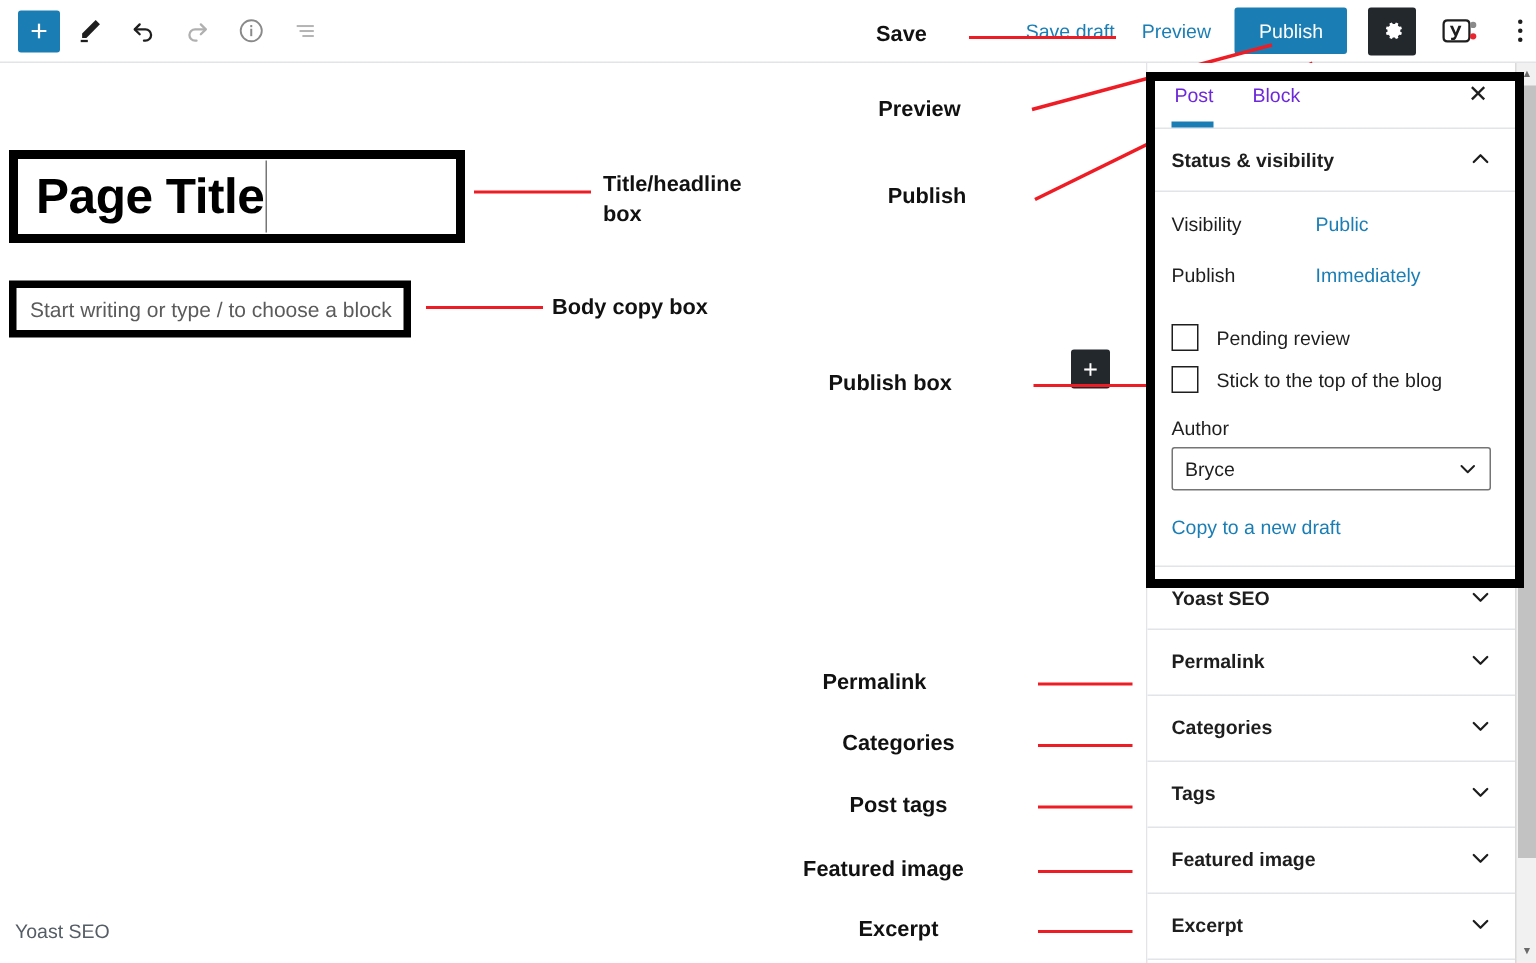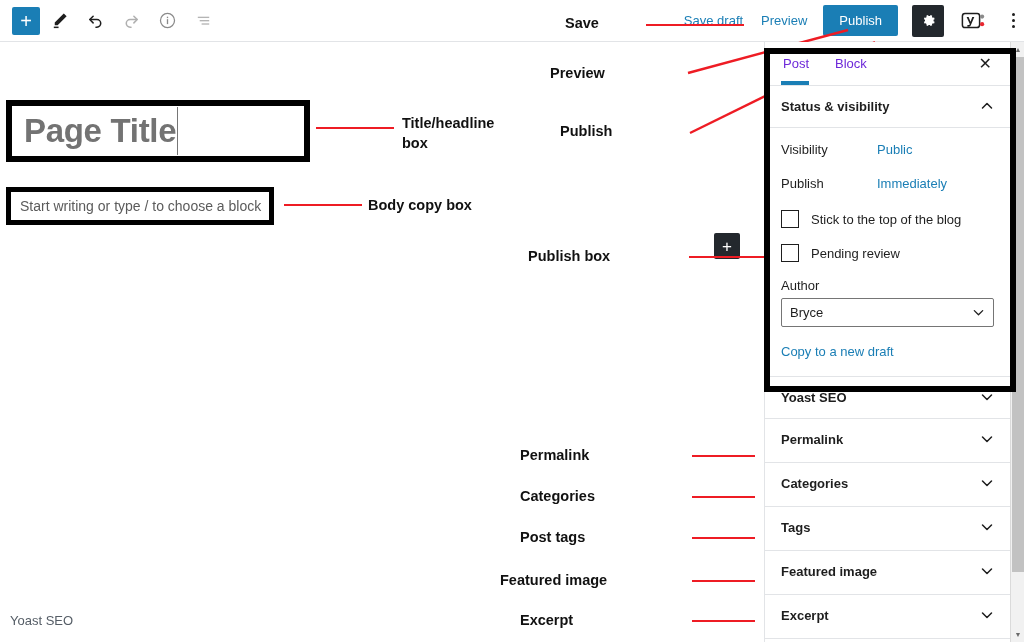--- a/index.html
+++ b/index.html
@@ -57,21 +57,21 @@
 
   
   .canvas { position: absolute; left: 0; top: 42px; width: 765px; height: 600px; background: #fff; }
 
   .title-box {
     position: absolute; left: 6px; top: 58px; width: 304px; height: 62px;
     border: 6px solid #000; background: #fff;
     display: flex; align-items: center;
   }
   .title-text {
-    font-size: 33px; font-weight: bold; color: #737373;
+    font-size: 33px; font-weight: bold; color: #000000;
     padding-left: 12px; letter-spacing: -0.3px; white-space: nowrap;
   }
   .caret { width: 1px; height: 48px; background: #767676; margin-left: 1px; }
 
   .body-box {
     position: absolute; left: 6px; top: 145px; width: 268px; height: 38px;
     border: 5px solid #000; background: #fff; display: flex; align-items: center;
   }
   .body-text { font-size: 14px; color: #5b5b5b; padding-left: 9px; white-space: nowrap; }
 
@@ -82,21 +82,21 @@
     display: flex; align-items: center; justify-content: center;
   }
 
   .yoast-footer {
     position: absolute; left: 10px; top: 571px; font-size: 13px; color: #555d66;
   }
 
   
   .ann {
     position: absolute; font-size: 14.5px; font-weight: bold; color: #111;
-    text-align: left; white-space: nowrap;
+    text-align: center; white-space: nowrap;
   }
   .ann-multi { white-space: normal; text-align: left; line-height: 1.35; }
   .rule {
     position: absolute; height: 2px; background: #ee1c24;
   }
   .diag { position: absolute; overflow: visible; pointer-events: none; }
 
   
   .sidebar {
     position: absolute; right: 14px; top: 42px; width: 246px; height: 600px;
@@ -306,27 +306,27 @@
     <div class="panel-body">
       <div class="row">
         <span class="lbl">Visibility</span>
         <span class="val">Public</span>
       </div>
       <div class="row">
         <span class="lbl">Publish</span>
         <span class="val">Immediately</span>
       </div>
 
+      <div class="chk-row" style="margin-top:16px;">
+        <span class="chk"></span>
+        <span>Pending review</span>
+      </div>
       <div class="chk-row">
         <span class="chk"></span>
         <span>Stick to the top of the blog</span>
-      </div>
-      <div class="chk-row" style="margin-top:16px;">
-        <span class="chk"></span>
-        <span>Pending review</span>
       </div>
 
       <div class="field-label">Author</div>
       <div class="select">
         <span>Bryce</span>
         <svg class="chev" width="13" height="13" viewBox="0 0 14 14">
           <path d="M2.5 5L7 9.5 11.5 5" stroke="#1e1e1e" stroke-width="1.4" fill="none" stroke-linecap="round" stroke-linejoin="round"></path>
         </svg>
       </div>
 

